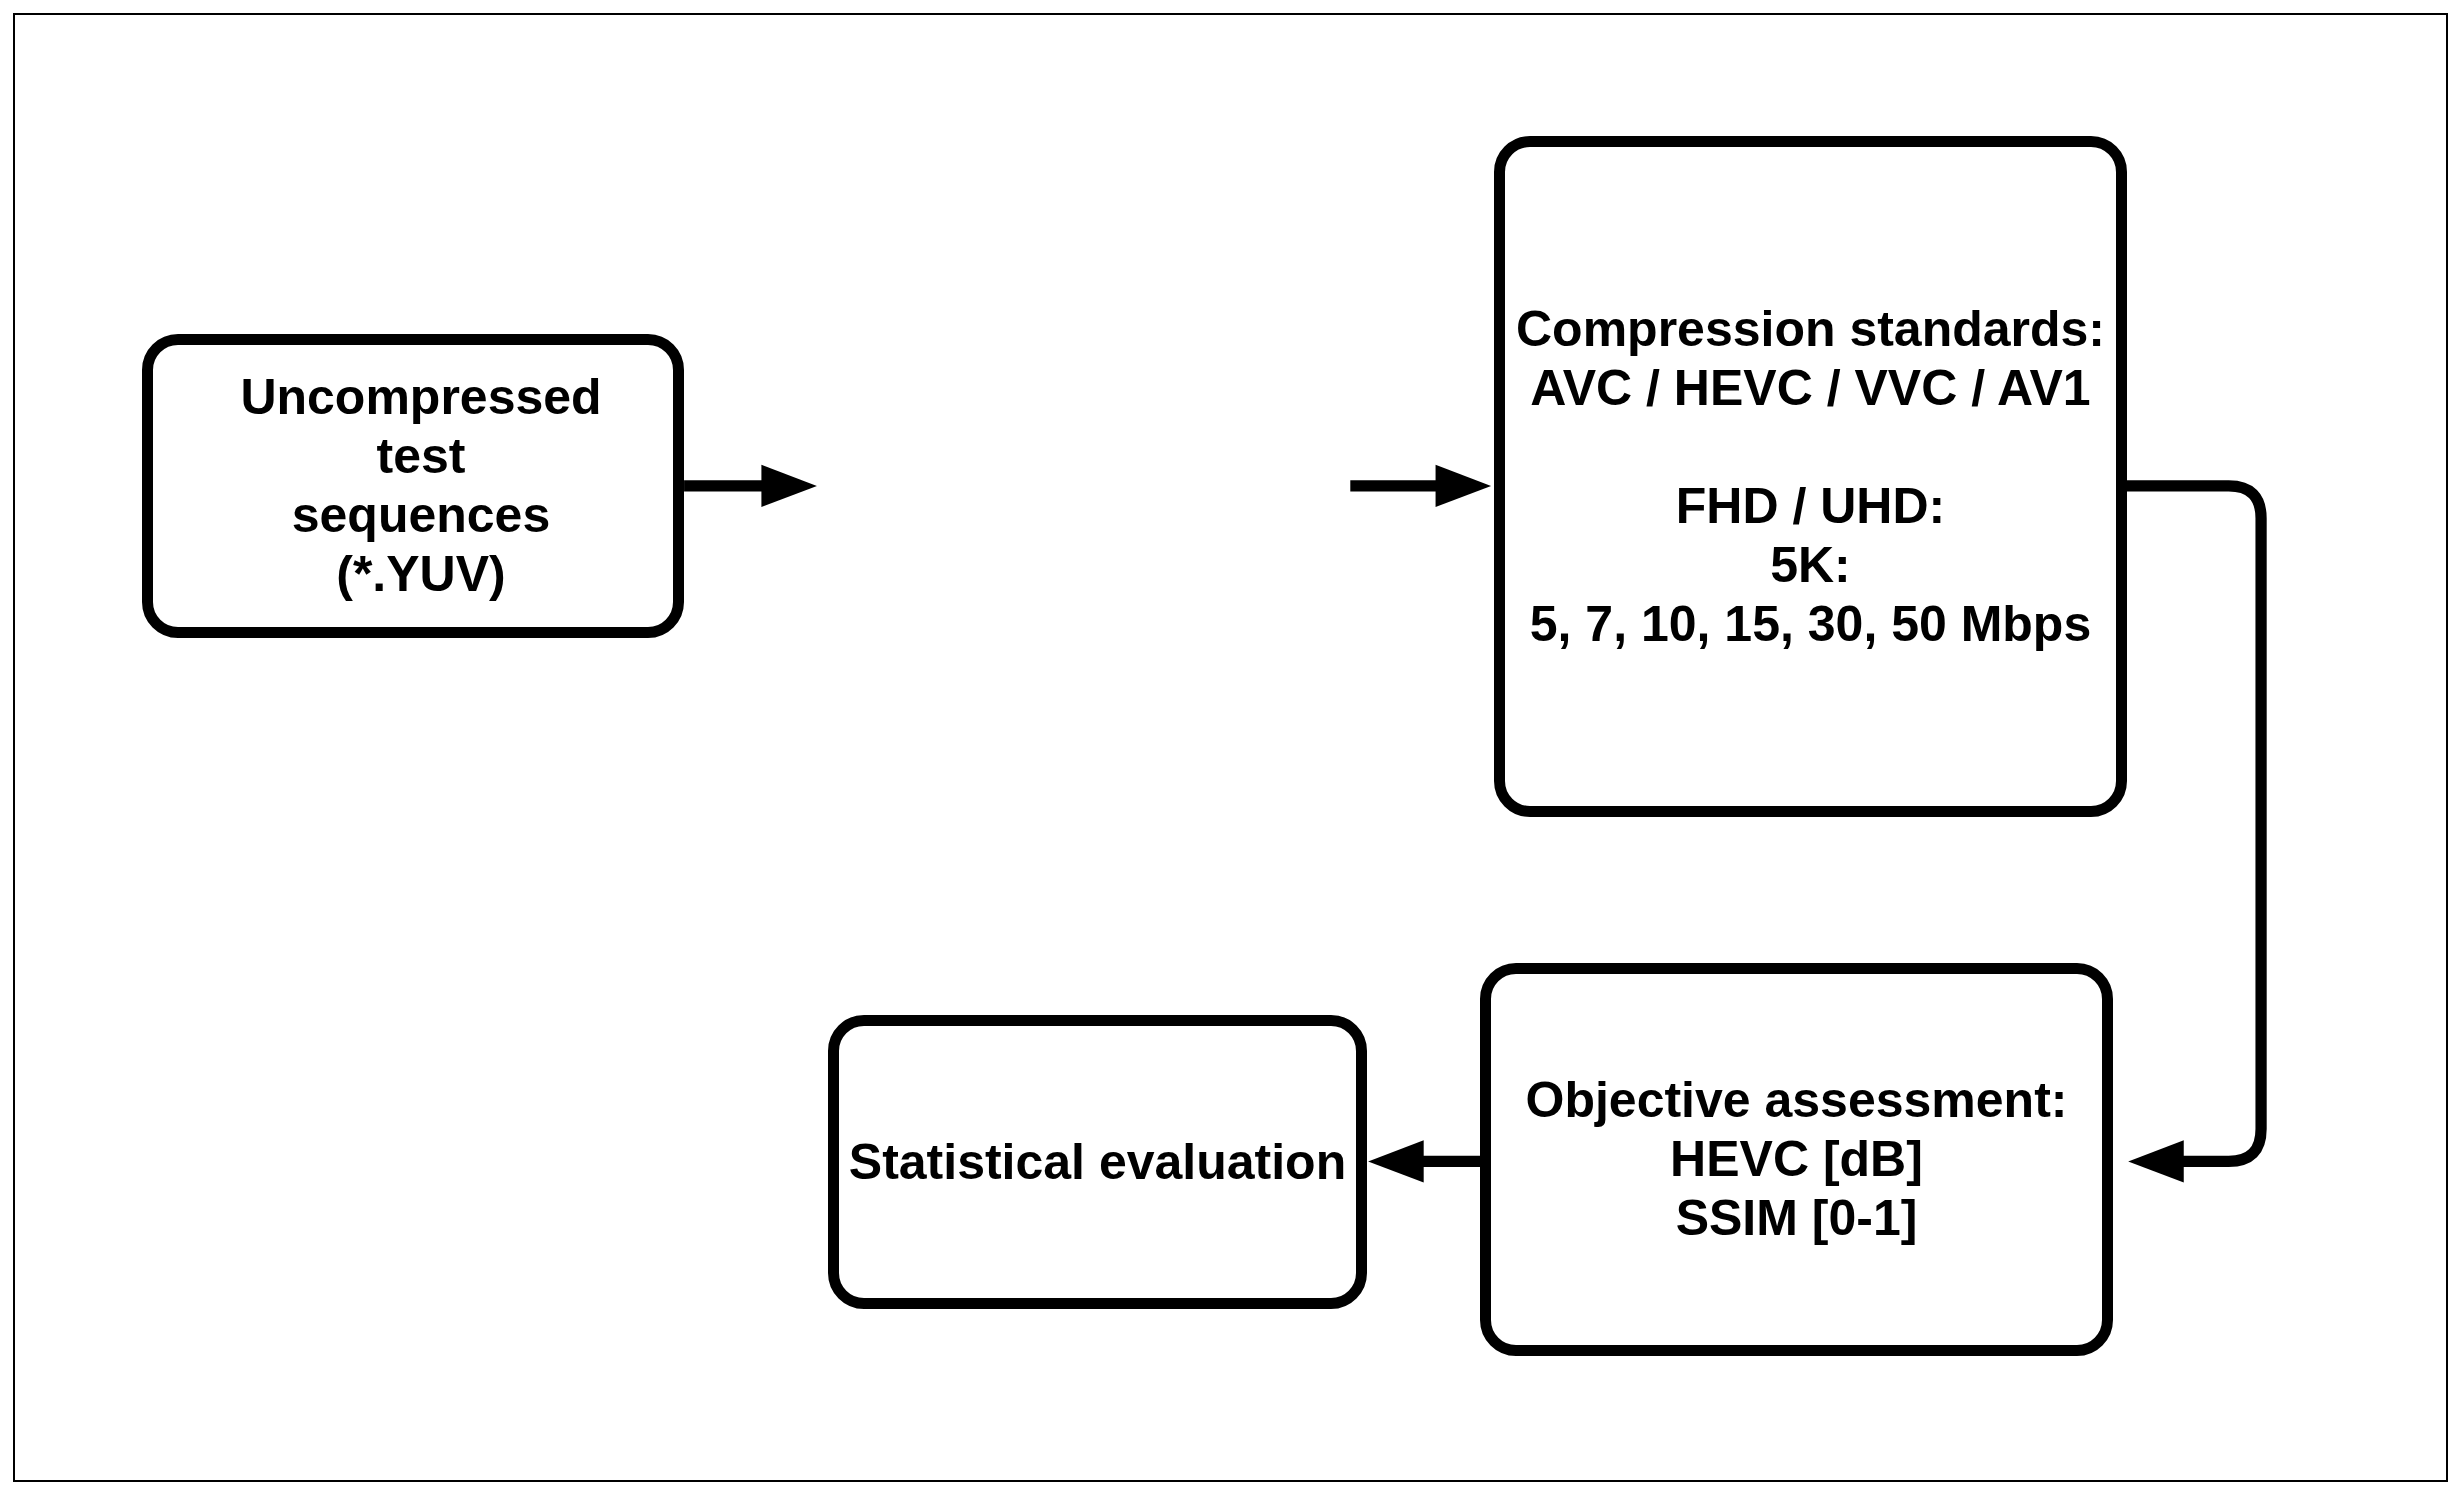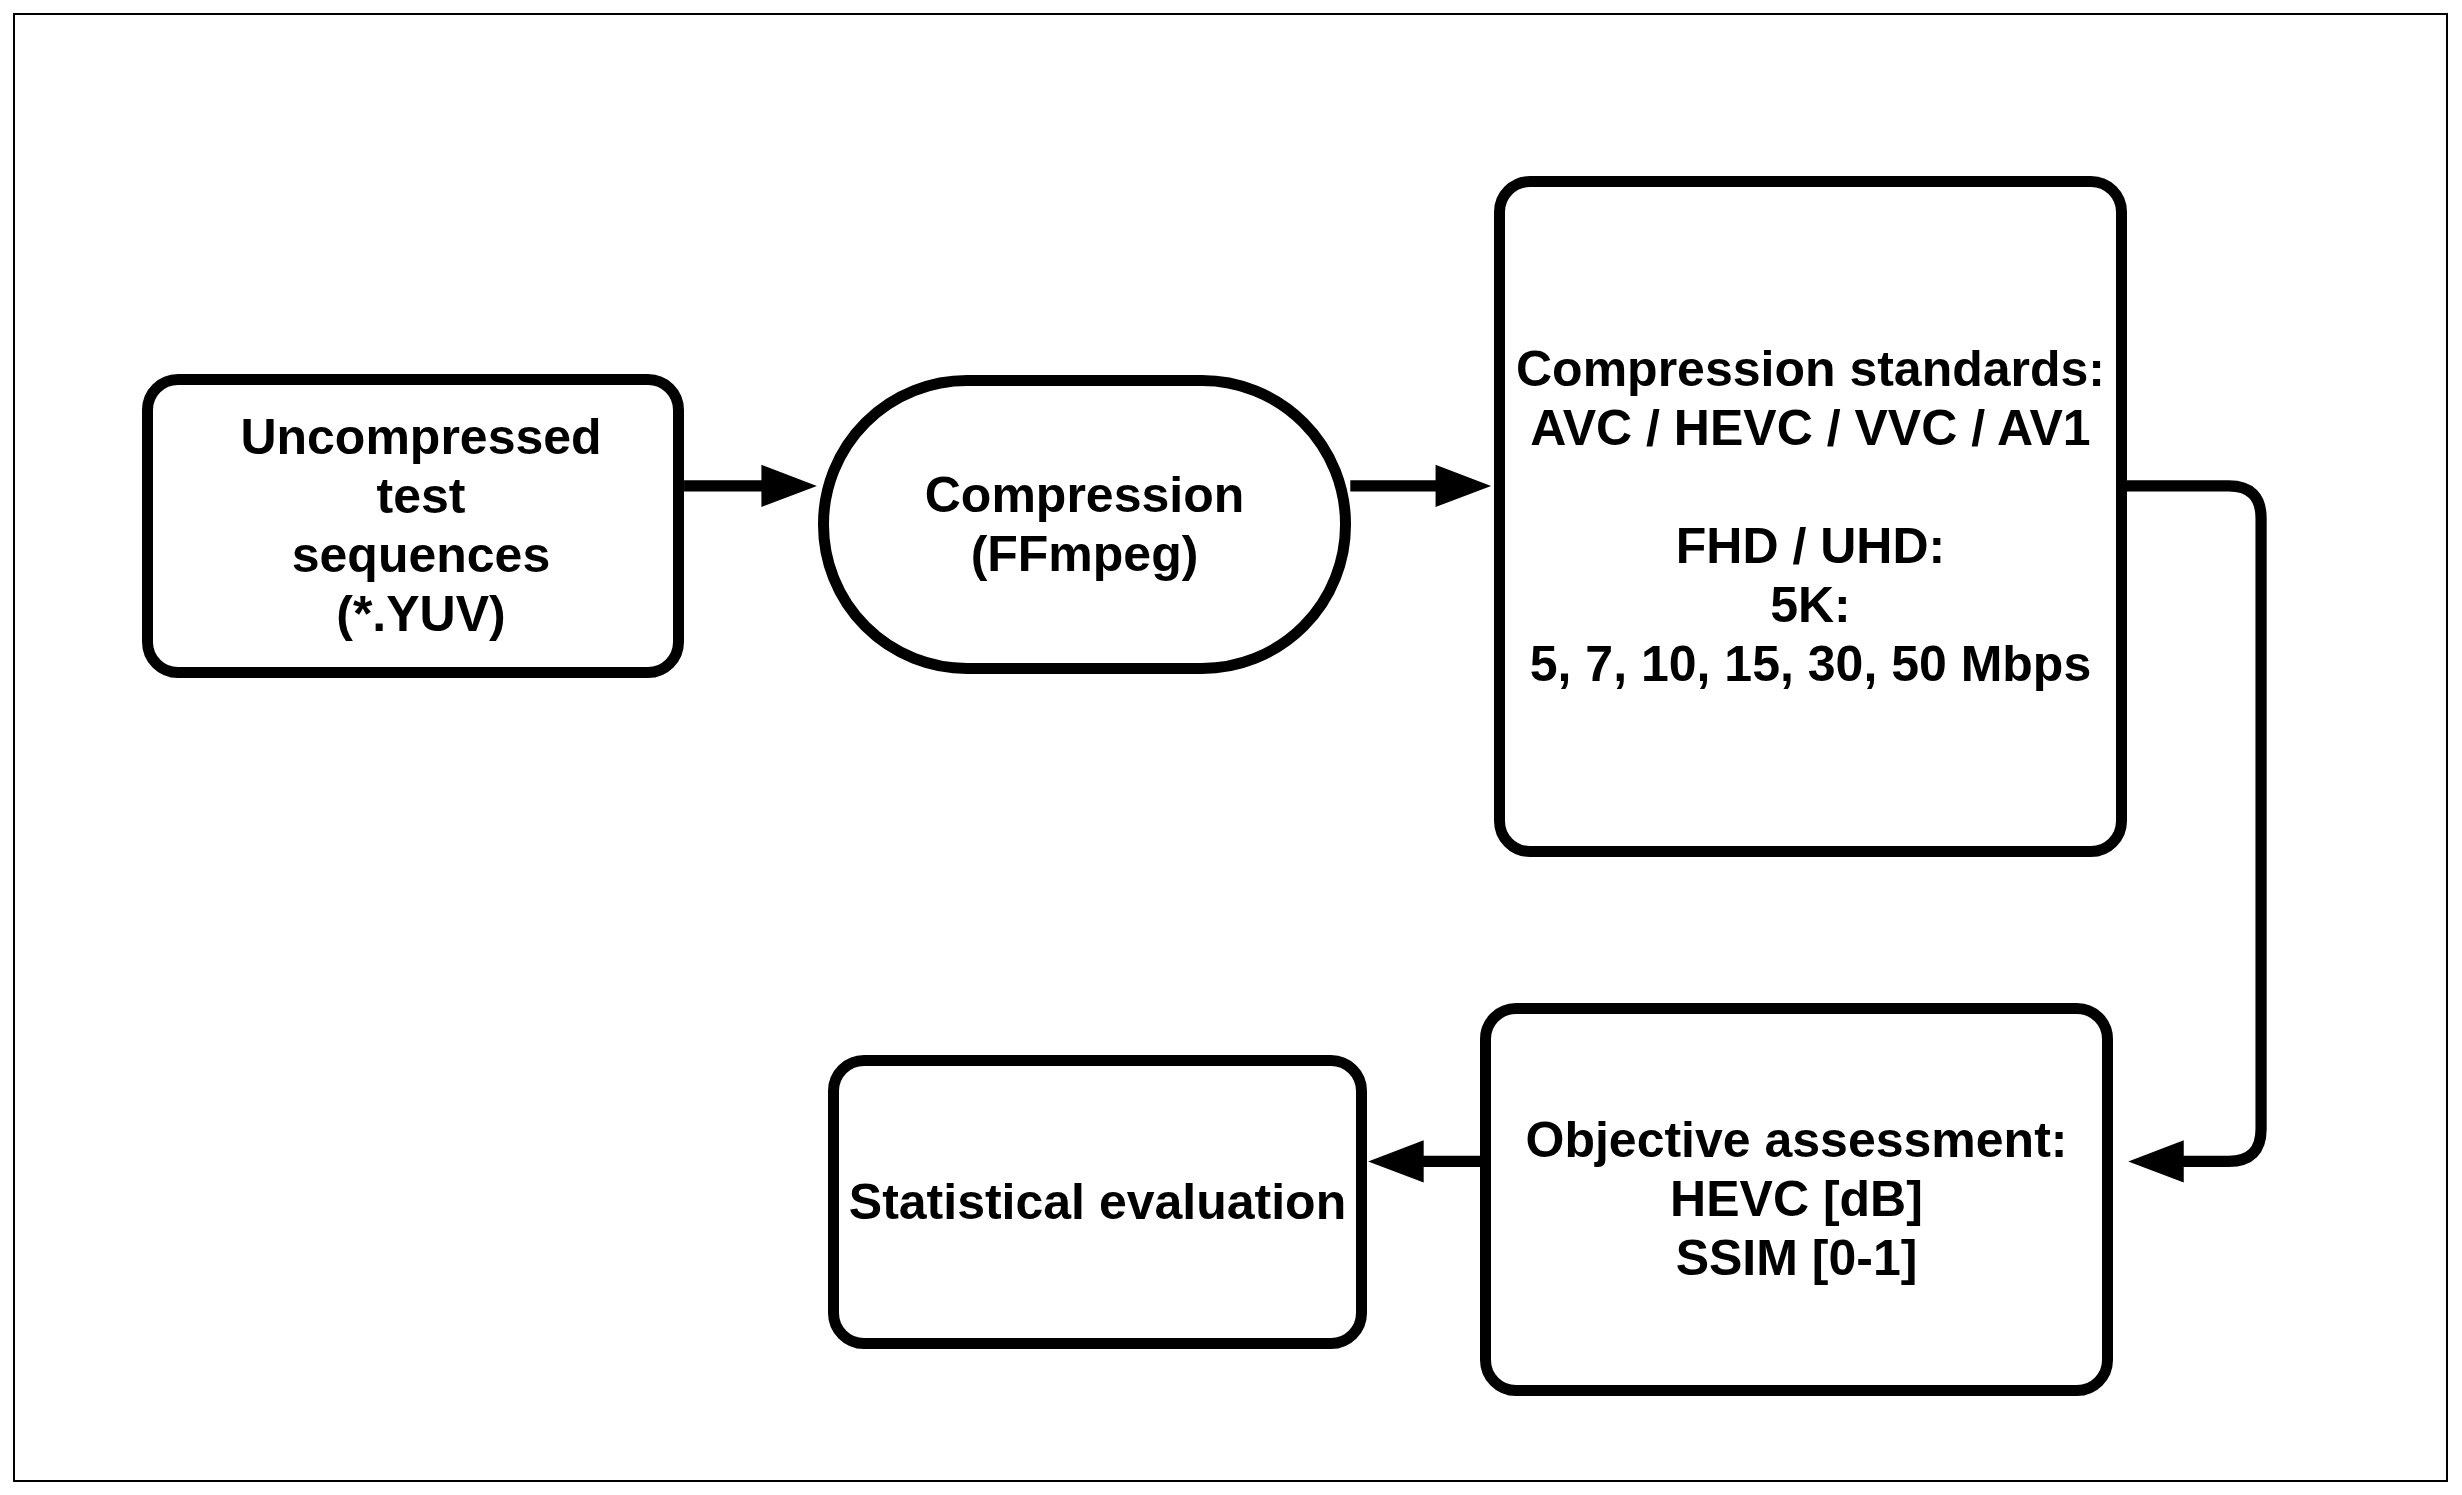--- a/index.html
+++ b/index.html
@@ -46,21 +46,20 @@
     border-radius: 36px;
     background: var(--paper, #ffffff);
     display: flex;
     flex-direction: column;
     justify-content: center;
     align-items: center;
     font-weight: bold;
     font-size: 50px;
     line-height: 59px;
     text-align: center;
-    margin-top: 40px;
   }
   .node .line {
     height: 59px;
     white-space: nowrap;
   }
   .stadium {
     border-radius: 149px;
   }
 </style>
 </head>
@@ -89,24 +88,20 @@
     </g>
   </svg>
 
   <div class="node" style="left:142px; top:334px; width:542px; height:304px;padding-left:16px;">
     <div class="line">Uncompressed</div>
     <div class="line">test</div>
     <div class="line">sequences</div>
     <div class="line">(*.YUV)</div>
   </div>
 
-  <div class="node stadium" style="left:818px; top:335px; width:533px; height:299px;">
-    <div class="line">Compression</div>
-    <div class="line">(FFmpeg)</div>
-  </div>
 
   <div class="node" style="left:1494px; top:136px; width:633px; height:681px;">
     <div class="line">Compression standards:</div>
     <div class="line">AVC / HEVC / VVC / AV1</div>
     <div class="line"></div>
     <div class="line">FHD / UHD:</div>
     <div class="line">5K:</div>
     <div class="line">5, 7, 10, 15, 30, 50 Mbps</div>
   </div>
 

